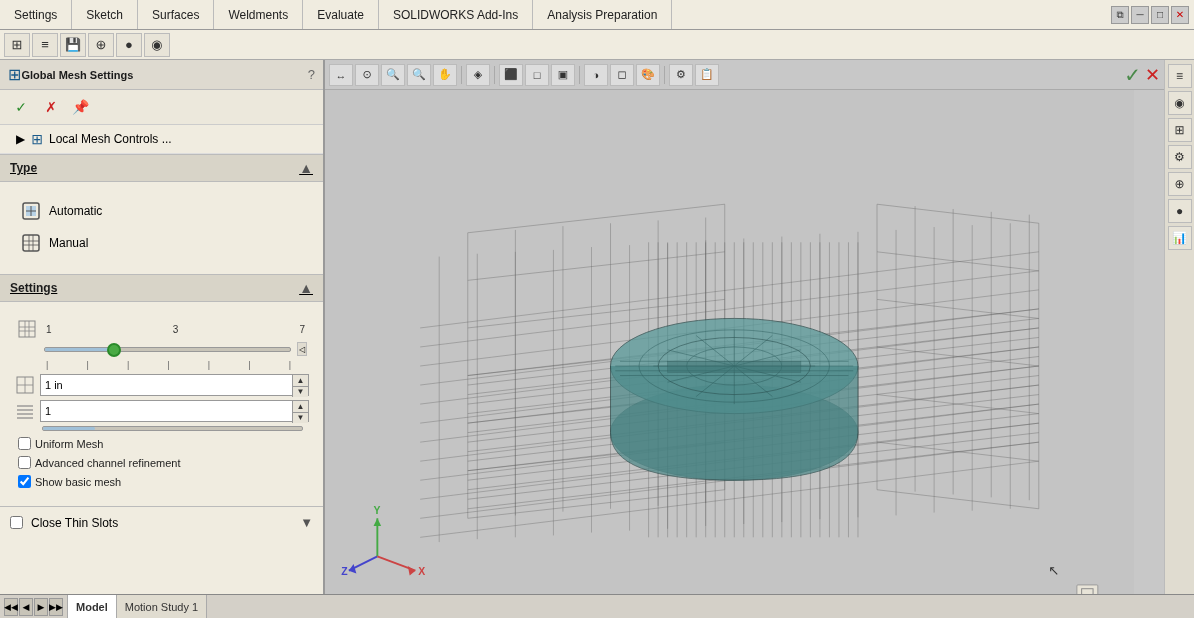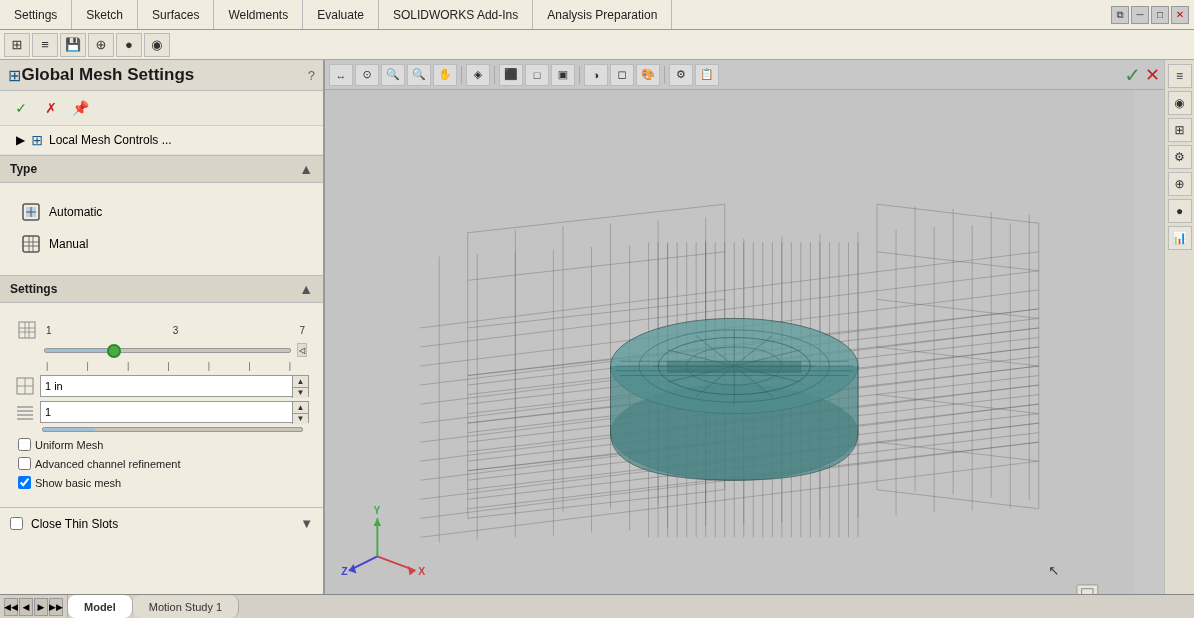--- a/index.html
+++ b/index.html
@@ -26,33 +26,33 @@
     }
 
     
     .main-layout { display: flex; height: calc(618px - 60px - 24px); }
 
     
     .left-panel {
       width: 325px; min-width: 325px; background: #f0ece0; border-right: 2px solid #999; display: flex; flex-direction: column; overflow: hidden;
     }
     .panel-icon { font-size: 16px; color: #1a5a8a; }
-    .panel-title { font-size: 17px; font-weight: bold; color: #1a1a1a; flex: 1; }
+    .panel-title { font-size: 11px; font-weight: bold; color: #1a1a1a; flex: 1; }
     .panel-help { color: #666; font-size: 13px; cursor: pointer; }
 
     .panel-actions { display: flex; gap: 4px; padding: 6px 8px; border-bottom: 1px solid #ccc; background: #ece8dc; }
     .action-btn { width: 26px; height: 22px; display: flex; align-items: center; justify-content: center; cursor: pointer; border: 1px solid transparent; font-size: 14px; }
     .action-btn.green { color: #2a8a2a; }
     .action-btn.red { color: #cc2222; }
     .action-btn.pin { color: #666; font-size: 11px; }
 
     .panel-body { flex: 1; overflow-y: auto; }
 
     .section-header {
-      background: #d8d4c8; padding: 5px 10px; display: flex; align-items: center; justify-content: space-between; cursor: pointer; border-bottom: 1px solid #bbb; border-top: 1px solid #bbb;
+      background: #d8d4c8; padding: 5px 10px; display: flex; align-items: center; justify-content: space-between; cursor: pointer; border-bottom: 1px solid #bbb; border-top: 1px solid #bbb; text-decoration: underline;
     }
     .section-title { font-size: 12px; font-weight: bold; color: #1a1a1a; }
     .section-toggle { font-size: 14px; color: #555; }
 
     .section-content { padding: 14px; background: #f0ece0; }
 
     
     .type-option { display: flex; align-items: center; gap: 8px; padding: 4px 6px; cursor: pointer; border: 1px solid transparent; margin-bottom: 2px; }
     .type-icon { width: 20px; height: 20px; display: flex; align-items: center; justify-content: center; }
 
@@ -70,21 +70,21 @@
 
     
     .thin-slots-row { display: flex; align-items: center; justify-content: space-between; padding: 8px 10px; background: #f0ece0; cursor: pointer; border-top: 1px solid #bbb; }
     .thin-slots-left { display: flex; align-items: center; gap: 8px; }
     .expand-icon { font-size: 13px; color: #555; }
 
     
     .bottom-tabs { height: 24px; background: #d4d0c8; border-top: 1px solid #888; display: flex; align-items: stretch; }
     .nav-arrows { display: flex; align-items: center; gap: 1px; padding: 0 4px; border-right: 1px solid #aaa; }
     .nav-arrow { width: 14px; height: 18px; background: #c8c4b8; border: 1px solid #999; cursor: pointer; display: flex; align-items: center; justify-content: center; font-size: 9px; }
-    .bottom-tab { padding: 0 16px; display: flex; align-items: center; cursor: pointer; font-size: 11px; border-right: 1px solid #aaa; background: #e0dcd0; color: #333; border-radius: 8px; }
+    .bottom-tab { padding: 0 8px; display: flex; align-items: center; cursor: pointer; font-size: 11px; border-right: 1px solid #aaa; background: #e0dcd0; color: #333; }
     .bottom-tab.active { background: #fff; font-weight: 600; }
 
     
     .canvas-area { flex: 1; background: #c8c8c8; position: relative; overflow: hidden; }
 
     
     .tree-item { padding: 4px 8px; display: flex; align-items: center; gap: 6px; cursor: pointer; }
 
     
     .right-sidebar { width: 30px; background: #e0dcd0; border-left: 1px solid #bbb; display: flex; flex-direction: column; align-items: center; padding: 4px 0; gap: 2px; }

